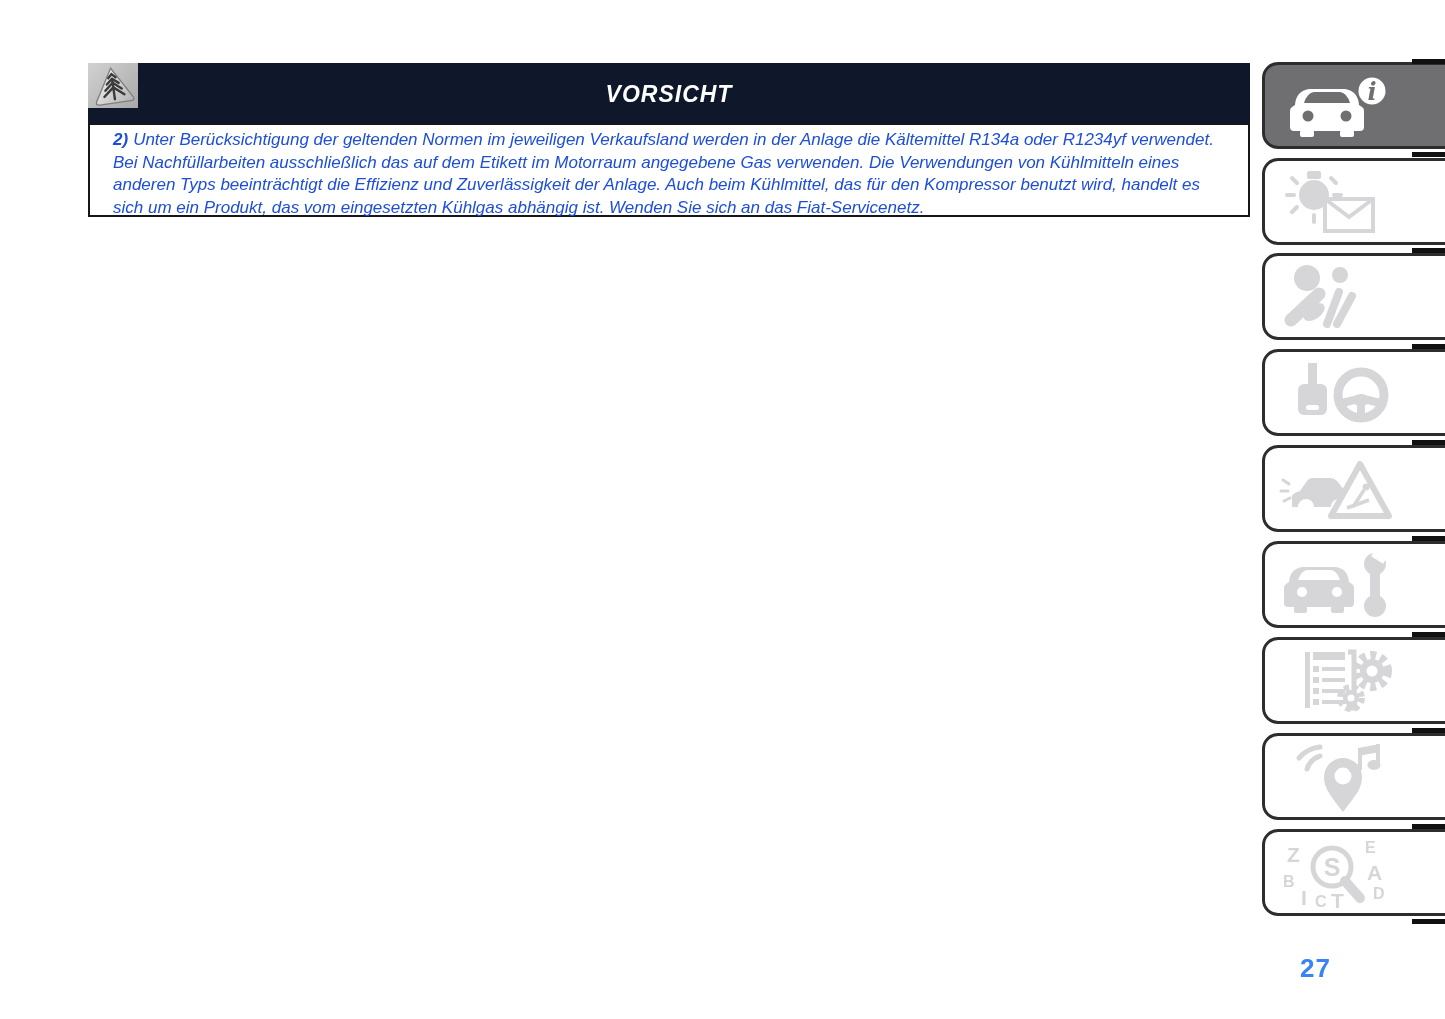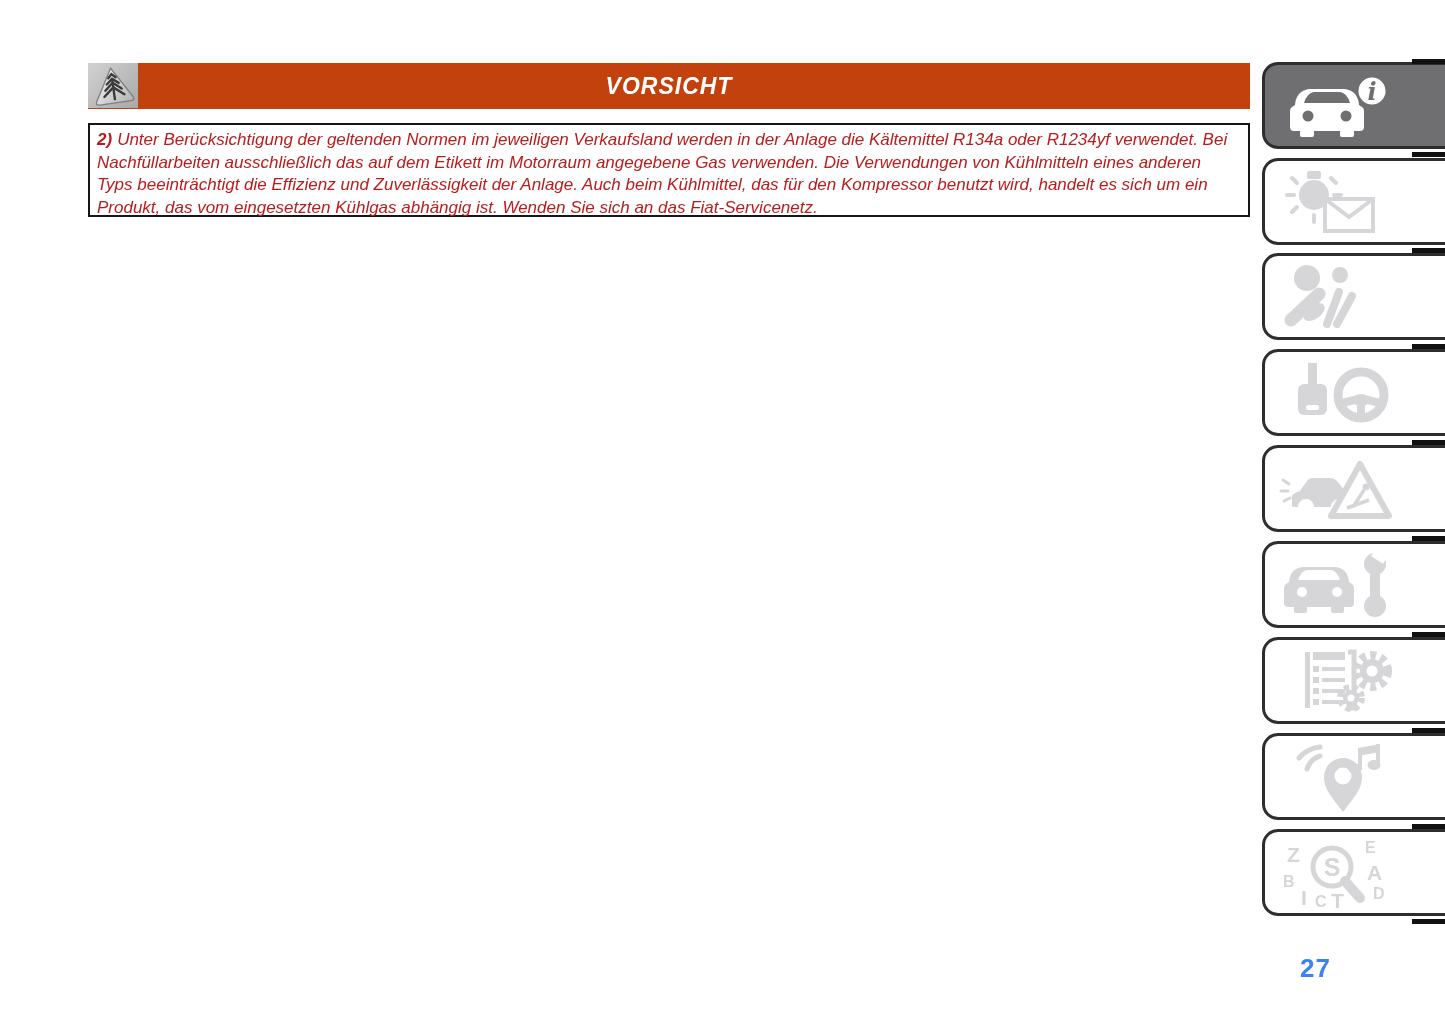--- a/index.html
+++ b/index.html
@@ -2,40 +2,40 @@
 <html><head>
 <meta charset="utf-8">
 <style>
   html,body{margin:0;padding:0;}
   body{
     width:1445px;height:1019px;position:relative;overflow:hidden;
     background:#ffffff;font-family:"Liberation Sans",sans-serif;
   }
   
   .banner{
-    position:absolute;left:88px;top:63px;width:1162px;height:46px;
-    background:#c2410c;
+    position:absolute;left:88px;top:63px;width:1162px;height:62px;
+    background:#0f172a;
   }
   .banner-icon-box{
     position:absolute;left:0;top:0;width:50px;height:45px;
     background:linear-gradient(135deg,#d2d2d2 0%,#a8a8a8 100%);
     display:flex;align-items:center;justify-content:center;
   }
   .banner-title{
     position:absolute;left:0;top:0;width:100%;height:100%;
     display:flex;align-items:center;justify-content:center;
     color:#ffffff;font-size:23px;font-weight:bold;font-style:italic;
     letter-spacing:1px;
   }
   
   .note-box{
     position:absolute;left:88px;top:123px;width:1162px;height:94px;
     box-sizing:border-box;border:2px solid #161616;background:#ffffff;
-    padding:4px 7px;
-    font-style:italic;font-size:17px;line-height:22.5px;color:#b91c1c;
+    padding:4px 23px;
+    font-style:italic;font-size:17px;line-height:22.5px;color:#1d4ed8;
   }
   .note-label{font-weight:bold;margin-right:5px;}
   
   .tab{
     position:absolute;left:1262px;width:200px;height:87px;
     box-sizing:border-box;border:3px solid #2d2d2d;border-radius:16px;
     background:#ffffff;
   }
   .tab.active{background:#6f6f71;}
   .tab-icon{position:absolute;left:14px;top:50%;transform:translateY(-50%);}

